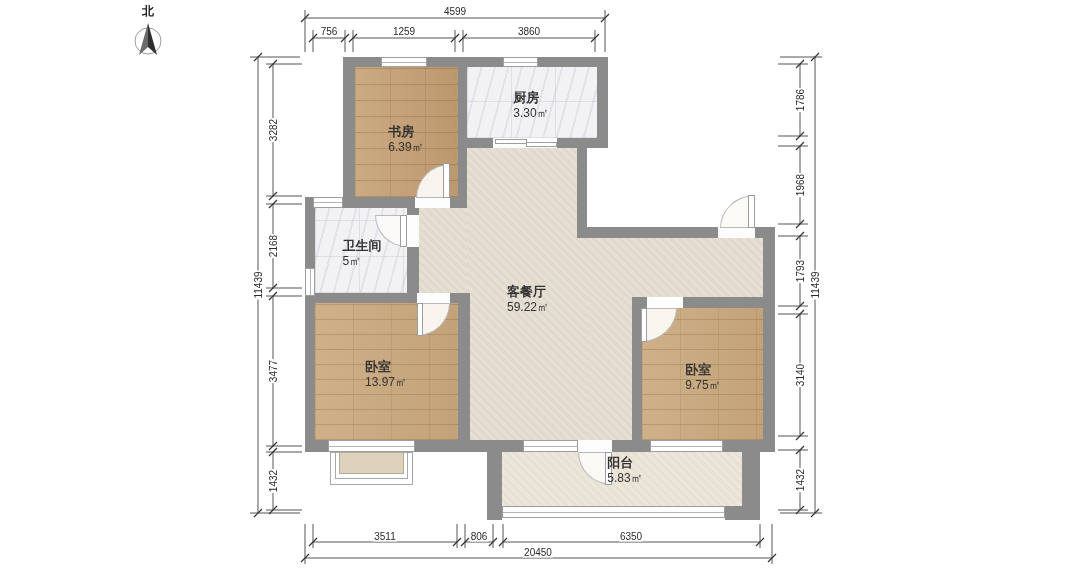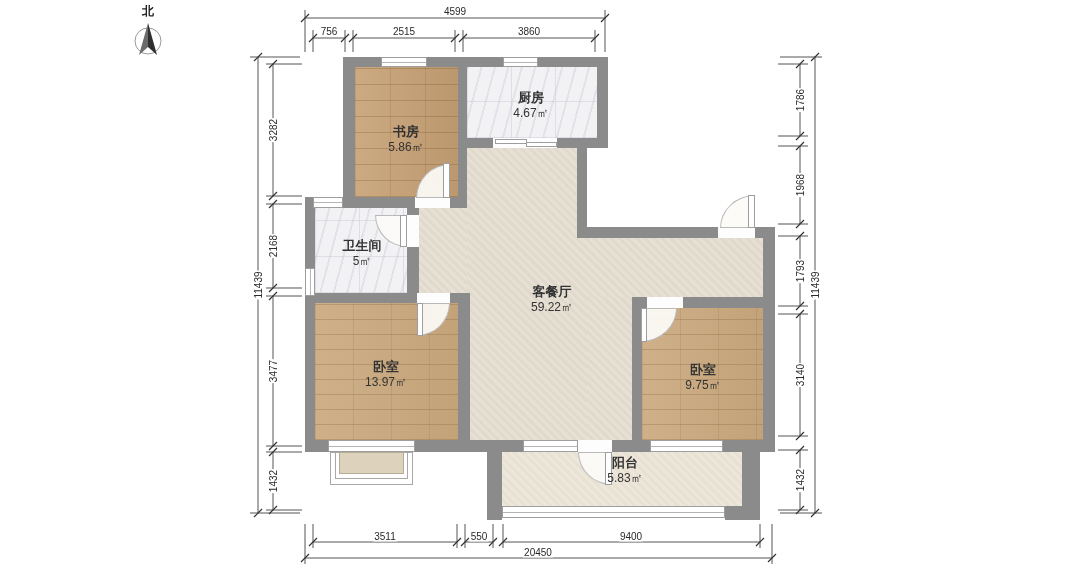--- a/index.html
+++ b/index.html
@@ -31,21 +31,21 @@
     background-position:center;background-repeat:no-repeat;}
   .win-v{background-color:#fff;border:1px solid #9e9e9e;box-sizing:border-box;
     background-image:linear-gradient(#b4b4b4,#b4b4b4);background-size:1px 100%;
     background-position:center;background-repeat:no-repeat;}
   .opening{background:#fdfdfd;}
   .arc{background:rgba(252,251,247,.93);border:1px solid #b9b9b9;box-sizing:border-box;}
   .arc-tl{border-radius:100% 0 0 0;}
   .arc-bl{border-radius:0 0 0 100%;}
   .arc-br{border-radius:0 0 100% 0;}
   .leaf{background:#fff;border:1px solid #9e9e9e;box-sizing:border-box;}
-  .room-label{transform:translate(-50%,-50%);text-align:center;color:#333;z-index:6;white-space:nowrap;}
+  .room-label{transform:translate(-50%,-50%);text-align:left;color:#333;z-index:6;white-space:nowrap;}
   .room-label .nm{font-size:13px;font-weight:700;line-height:16px;}
   .room-label .ar{font-size:12px;line-height:15px;}
   .dim{font-size:10px;color:#2a2a2a;background:#fff;padding:0 1px;z-index:7;
        transform:translate(-50%,-50%);white-space:nowrap;line-height:11px;}
   .dim.vert{transform:translate(-50%,-50%) rotate(-90deg);}
   .bay-frame{background:#fff;border:1px solid #a8a8a8;box-sizing:border-box;}
   .bay-sill{background:#ddd3bd;border:1px solid #b5ab96;box-sizing:border-box;}
   svg.overlay{position:absolute;left:0;top:0;z-index:5;pointer-events:none;}
   .z1{z-index:1}.z2{z-index:2}.z3{z-index:3}
   .compass-label{font-size:12px;font-weight:700;color:#222;transform:translate(-50%,0);}
@@ -123,31 +123,31 @@
   <div class="abs z3 opening" style="left:578px;top:440px;width:34px;height:12px"></div>
   <div class="abs z3 arc arc-bl" style="left:578px;top:452px;width:34px;height:33px"></div>
   <div class="abs z3 leaf" style="left:605px;top:452px;width:7px;height:33px"></div>
 
   <div class="abs z3 opening" style="left:493px;top:138px;width:64px;height:10px"></div>
   <div class="abs z3 leaf" style="left:495px;top:139px;width:32px;height:5px"></div>
   <div class="abs z3 leaf" style="left:526px;top:142px;width:31px;height:5px"></div>
 
   <div class="abs room-label" style="left:406px;top:139px">
     <div class="nm">书房</div>
-    <div class="ar">5.86㎡</div>
+    <div class="ar">6.39㎡</div>
   </div>
   <div class="abs room-label" style="left:531px;top:105px">
     <div class="nm">厨房</div>
-    <div class="ar">4.67㎡</div>
+    <div class="ar">3.30㎡</div>
   </div>
   <div class="abs room-label" style="left:362px;top:253px">
     <div class="nm">卫生间</div>
     <div class="ar">5㎡</div>
   </div>
-  <div class="abs room-label" style="left:552px;top:299px">
+  <div class="abs room-label" style="left:528px;top:299px">
     <div class="nm">客餐厅</div>
     <div class="ar">59.22㎡</div>
   </div>
   <div class="abs room-label" style="left:386px;top:374px">
     <div class="nm">卧室</div>
     <div class="ar">13.97㎡</div>
   </div>
   <div class="abs room-label" style="left:703px;top:377px">
     <div class="nm">卧室</div>
     <div class="ar">9.75㎡</div>
@@ -239,26 +239,26 @@
       <path d="M301,562 L309,554 M768,562 L776,554"></path>
       <path d="M254,61 L262,53 M254,517 L262,509"></path>
       <path d="M269,68 L277,60 M269,200 L277,192 M269,208 L277,200 M269,292 L277,284 M269,300 L277,292 M269,450 L277,442 M269,456 L277,448 M269,514 L277,506"></path>
       <path d="M796,68 L804,60 M796,140 L804,132 M796,150 L804,142 M796,228 L804,220 M796,240 L804,232 M796,310 L804,302 M796,318 L804,310 M796,440 L804,432 M796,454 L804,446 M796,514 L804,506"></path>
       <path d="M811,61 L819,53 M811,517 L819,509"></path>
     </g>
   </svg>
 
   <div class="abs dim" style="left:455px;top:11px">4599</div>
   <div class="abs dim" style="left:329px;top:31px">756</div>
-  <div class="abs dim" style="left:404px;top:31px">2515</div>
+  <div class="abs dim" style="left:404px;top:31px">1259</div>
   <div class="abs dim" style="left:529px;top:31px">3860</div>
 
   <div class="abs dim" style="left:385px;top:536px">3511</div>
-  <div class="abs dim" style="left:479px;top:536px">550</div>
-  <div class="abs dim" style="left:631px;top:536px">9400</div>
+  <div class="abs dim" style="left:479px;top:536px">806</div>
+  <div class="abs dim" style="left:631px;top:536px">6350</div>
   <div class="abs dim" style="left:538px;top:552px">20450</div>
 
   <div class="abs dim vert" style="left:258px;top:285px">11439</div>
   <div class="abs dim vert" style="left:273px;top:130px">3282</div>
   <div class="abs dim vert" style="left:273px;top:246px">2168</div>
   <div class="abs dim vert" style="left:273px;top:371px">3477</div>
   <div class="abs dim vert" style="left:273px;top:481px">1432</div>
 
   <div class="abs dim vert" style="left:800px;top:100px">1786</div>
   <div class="abs dim vert" style="left:800px;top:185px">1968</div>

